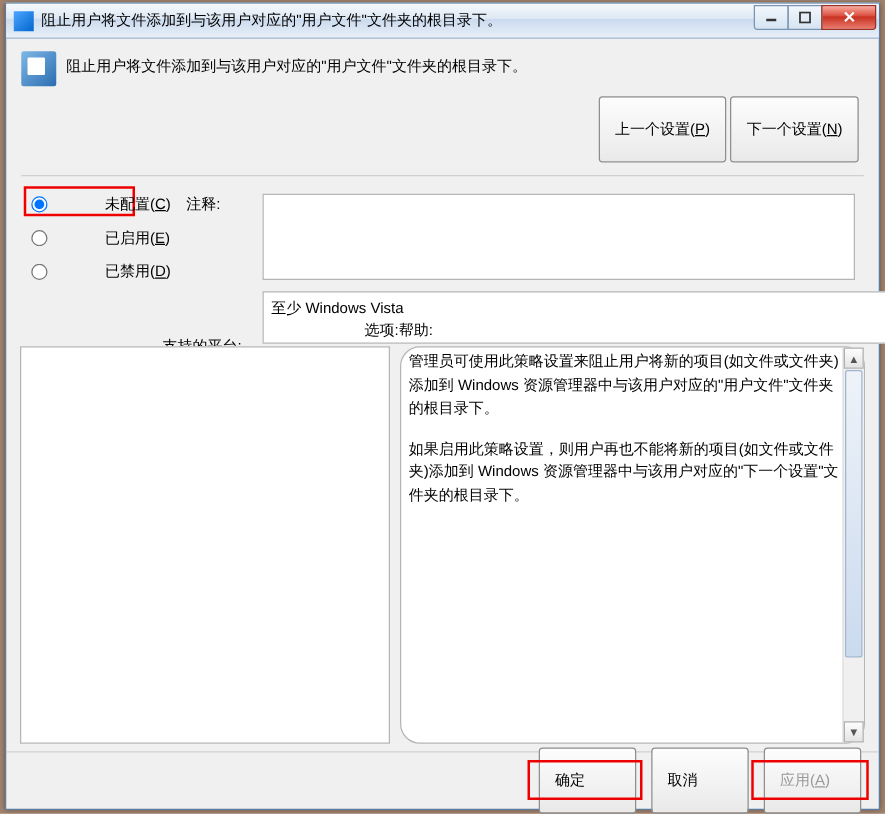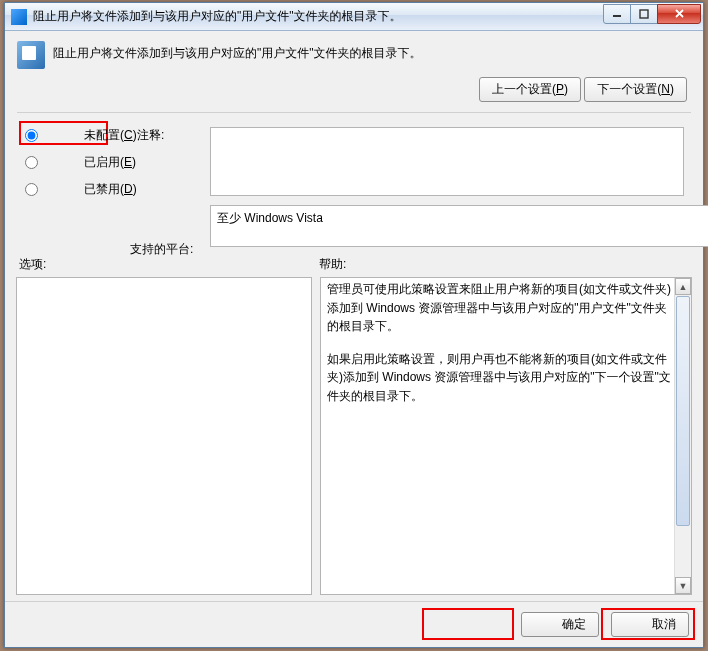--- a/index.html
+++ b/index.html
@@ -70,67 +70,67 @@
   .hdr-icon::after{
     content:""; position:absolute; left:5px; top:5px; width:14px; height:14px;
     background:#fff; border-radius:1px;
   }
   .hdr-text { padding-top:4px; }
 
   .nav-row { text-align:right; padding: 4px 16px 0 0;}
   .btn {
     display:inline-block;
     min-width:86px;
-    padding: 3px 12px;
+    padding: 17px 12px;
     background: linear-gradient(#fdfdfd,#e9e9e9);
     border:1px solid #8e8e8e;
     border-radius:3px;
     font-size:12px;
-    text-align:right;
+    text-align:left;
     cursor:default;
     color:#000;
   }
   .btn.disabled { color:#9a9a9a; }
   .btn u { text-decoration:underline; }
 
   .hr { border-top:1px solid #d0d0d0; margin: 10px 12px 6px 12px; }
 
   .config-area { position:relative; padding: 0 12px; }
   .radios { position:absolute; left:20px; top:8px; }
   .radio-row { display:flex; align-items:center; margin-bottom:10px;gap:40px; }
   .radio-row input { margin:0 6px 0 0;}
   .redbox1 {
     position:absolute; left:14px; top:2px; width:89px; height:24px;
     border:2px solid #e00; pointer-events:none;
   }
 
-  .lbl-comment { position:absolute; left:132px; top:8px;}
+  .lbl-comment { position:absolute; left:144px; top:8px;}
   .ta-comment {
     position:absolute; left:205px; top:8px; width:474px; height:69px;
     border:1px solid #b5b5b5; background:#fff; resize:none;
     font-family:inherit; font-size:12px; padding:2px;
   }
   .lbl-platform { position:absolute; left:125px; top:90px;margin-top:32px;}
   .platform-box {
     position:absolute; left:205px; top:86px; width:515px; height:42px;
     border:1px solid #b5b5b5; background:#fff; padding:4px 6px;
   }
 
   .labels-row { position:absolute; top:225px; left:14px; right:14px; display:flex;}
-  .labels-row .lhs { width:300px;}
+  .labels-row .lhs { width:300px;text-align:right;}
   .panes {
     position:absolute; top:246px; left:11px; right:11px; bottom:52px;
     display:flex; gap:8px;
   }
   .pane {
     border:1px solid #b5b5b5; background:#fff;
     position:relative;
   }
   .pane.left { width:296px;}
-  .pane.right { flex:1; }
+  .pane.right { flex:1;border-radius:16px; }
   .help-inner {
     position:absolute; inset:2px 18px 2px 6px;
     overflow:hidden;
     line-height:1.55;
   }
   .help-inner p { margin:0 0 14px 0;}
   .vscroll {
     position:absolute; right:0; top:0; bottom:0; width:17px;
     background:#f0f0f0; border-left:1px solid #ddd;
   }
@@ -237,18 +237,19 @@
           <div class="arrow">▲</div>
           <div class="thumb"></div>
           <div class="arrow" style="position:absolute;bottom:0;left:0;right:0;">▼</div>
         </div>
       </div>
     </div>
 
     <div class="footer">
       <span class="btn" style="min-width:78px">确定</span>
       <span class="btn" style="min-width:78px">取消</span>
+      <span class="btn disabled" style="min-width:78px"><span>应用(</span><u>A</u><span>)</span></span>
       <div class="redbox2"></div>
       <div class="redbox3"></div>
     </div>
 
   </div>
 </div>
 
 </body></html>

